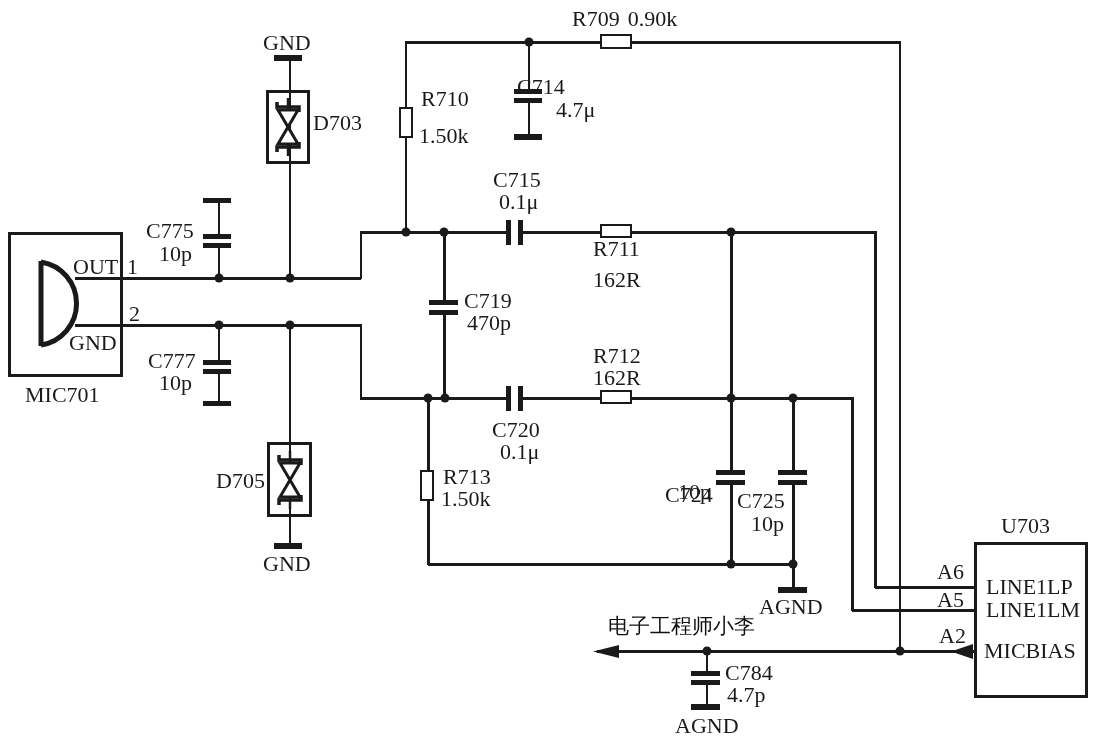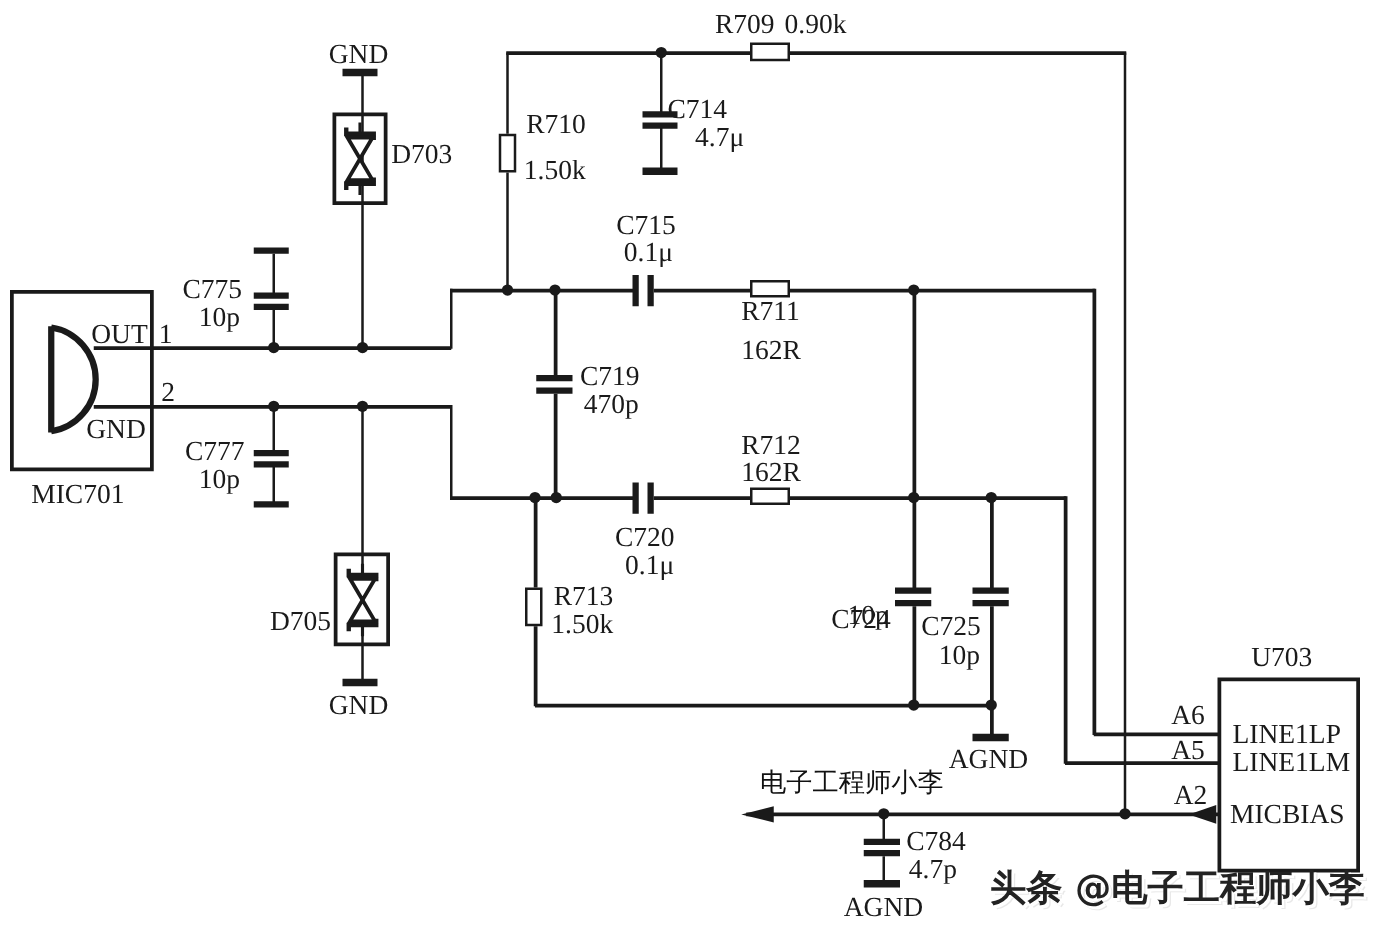--- a/index.html
+++ b/index.html
@@ -144,21 +144,21 @@
   <div class="dot" style="left:731px;top:564px"></div>
   <div class="dot" style="left:793px;top:564px"></div>
   <div class="dot" style="left:707px;top:651px"></div>
   <div class="dot" style="left:900px;top:651px"></div>
 
   <div class="lbl" style="left:263px;top:32px">GND</div>
   <div class="lbl" style="left:313px;top:112px">D703</div>
   <div class="lbl" style="left:421px;top:88px">R710</div>
   <div class="lbl" style="left:419px;top:125px">1.50k</div>
   <div class="lbl" style="left:572px;top:8px"><span>R709</span><span style="padding-left:8px">0.90k</span></div>
-  <div class="lbl" style="left:534px;top:76px">C714</div>
+  <div class="lbl" style="left:517px;top:76px">C714</div>
   <div class="lbl" style="left:556px;top:99px">4.7μ</div>
   <div class="lbl" style="left:146px;top:220px">C775</div>
   <div class="lbl" style="left:159px;top:243px">10p</div>
   <div class="lbl" style="left:148px;top:350px">C777</div>
   <div class="lbl" style="left:159px;top:372px">10p</div>
   <div class="lbl" style="left:73px;top:256px">OUT</div>
   <div class="lbl" style="left:127px;top:256px">1</div>
   <div class="lbl" style="left:129px;top:303px">2</div>
   <div class="lbl" style="left:69px;top:332px">GND</div>
   <div class="lbl" style="left:25px;top:384px">MIC701</div>
@@ -167,33 +167,32 @@
   <div class="lbl" style="left:593px;top:238px">R711</div>
   <div class="lbl" style="left:593px;top:269px">162R</div>
   <div class="lbl" style="left:464px;top:290px">C719</div>
   <div class="lbl" style="left:467px;top:312px">470p</div>
   <div class="lbl" style="left:593px;top:345px">R712</div>
   <div class="lbl" style="left:593px;top:367px">162R</div>
   <div class="lbl" style="left:492px;top:419px">C720</div>
   <div class="lbl" style="left:500px;top:441px">0.1μ</div>
   <div class="lbl" style="left:443px;top:466px">R713</div>
   <div class="lbl" style="left:441px;top:488px">1.50k</div>
-  <div class="lbl" style="left:216px;top:486px">D705</div>
+  <div class="lbl" style="left:216px;top:470px">D705</div>
   <div class="lbl" style="left:263px;top:553px">GND</div>
   <div class="lbl" style="left:665px;top:484px">C724</div>
   <div class="lbl" style="left:678px;top:481px">10p</div>
   <div class="lbl" style="left:737px;top:490px">C725</div>
   <div class="lbl" style="left:751px;top:513px">10p</div>
   <div class="lbl" style="left:759px;top:596px">AGND</div>
   <div class="lbl" style="left:1001px;top:515px">U703</div>
   <div class="lbl" style="left:937px;top:561px">A6</div>
   <div class="lbl" style="left:937px;top:589px">A5</div>
   <div class="lbl" style="left:939px;top:625px">A2</div>
   <div class="lbl" style="left:986px;top:576px">LINE1LP</div>
   <div class="lbl" style="left:986px;top:599px">LINE1LM</div>
   <div class="lbl" style="left:984px;top:640px">MICBIAS</div>
   <div class="cjk" style="left:608px;top:616px">电子工程师小李</div>
   <div class="lbl" style="left:725px;top:662px">C784</div>
   <div class="lbl" style="left:727px;top:684px">4.7p</div>
   <div class="lbl" style="left:675px;top:715px">AGND</div>
-  <div class="wm" style="left:792px;top:696px">头条 @电子工程师小李</div>
 
 </div>
 
 </body></html>

